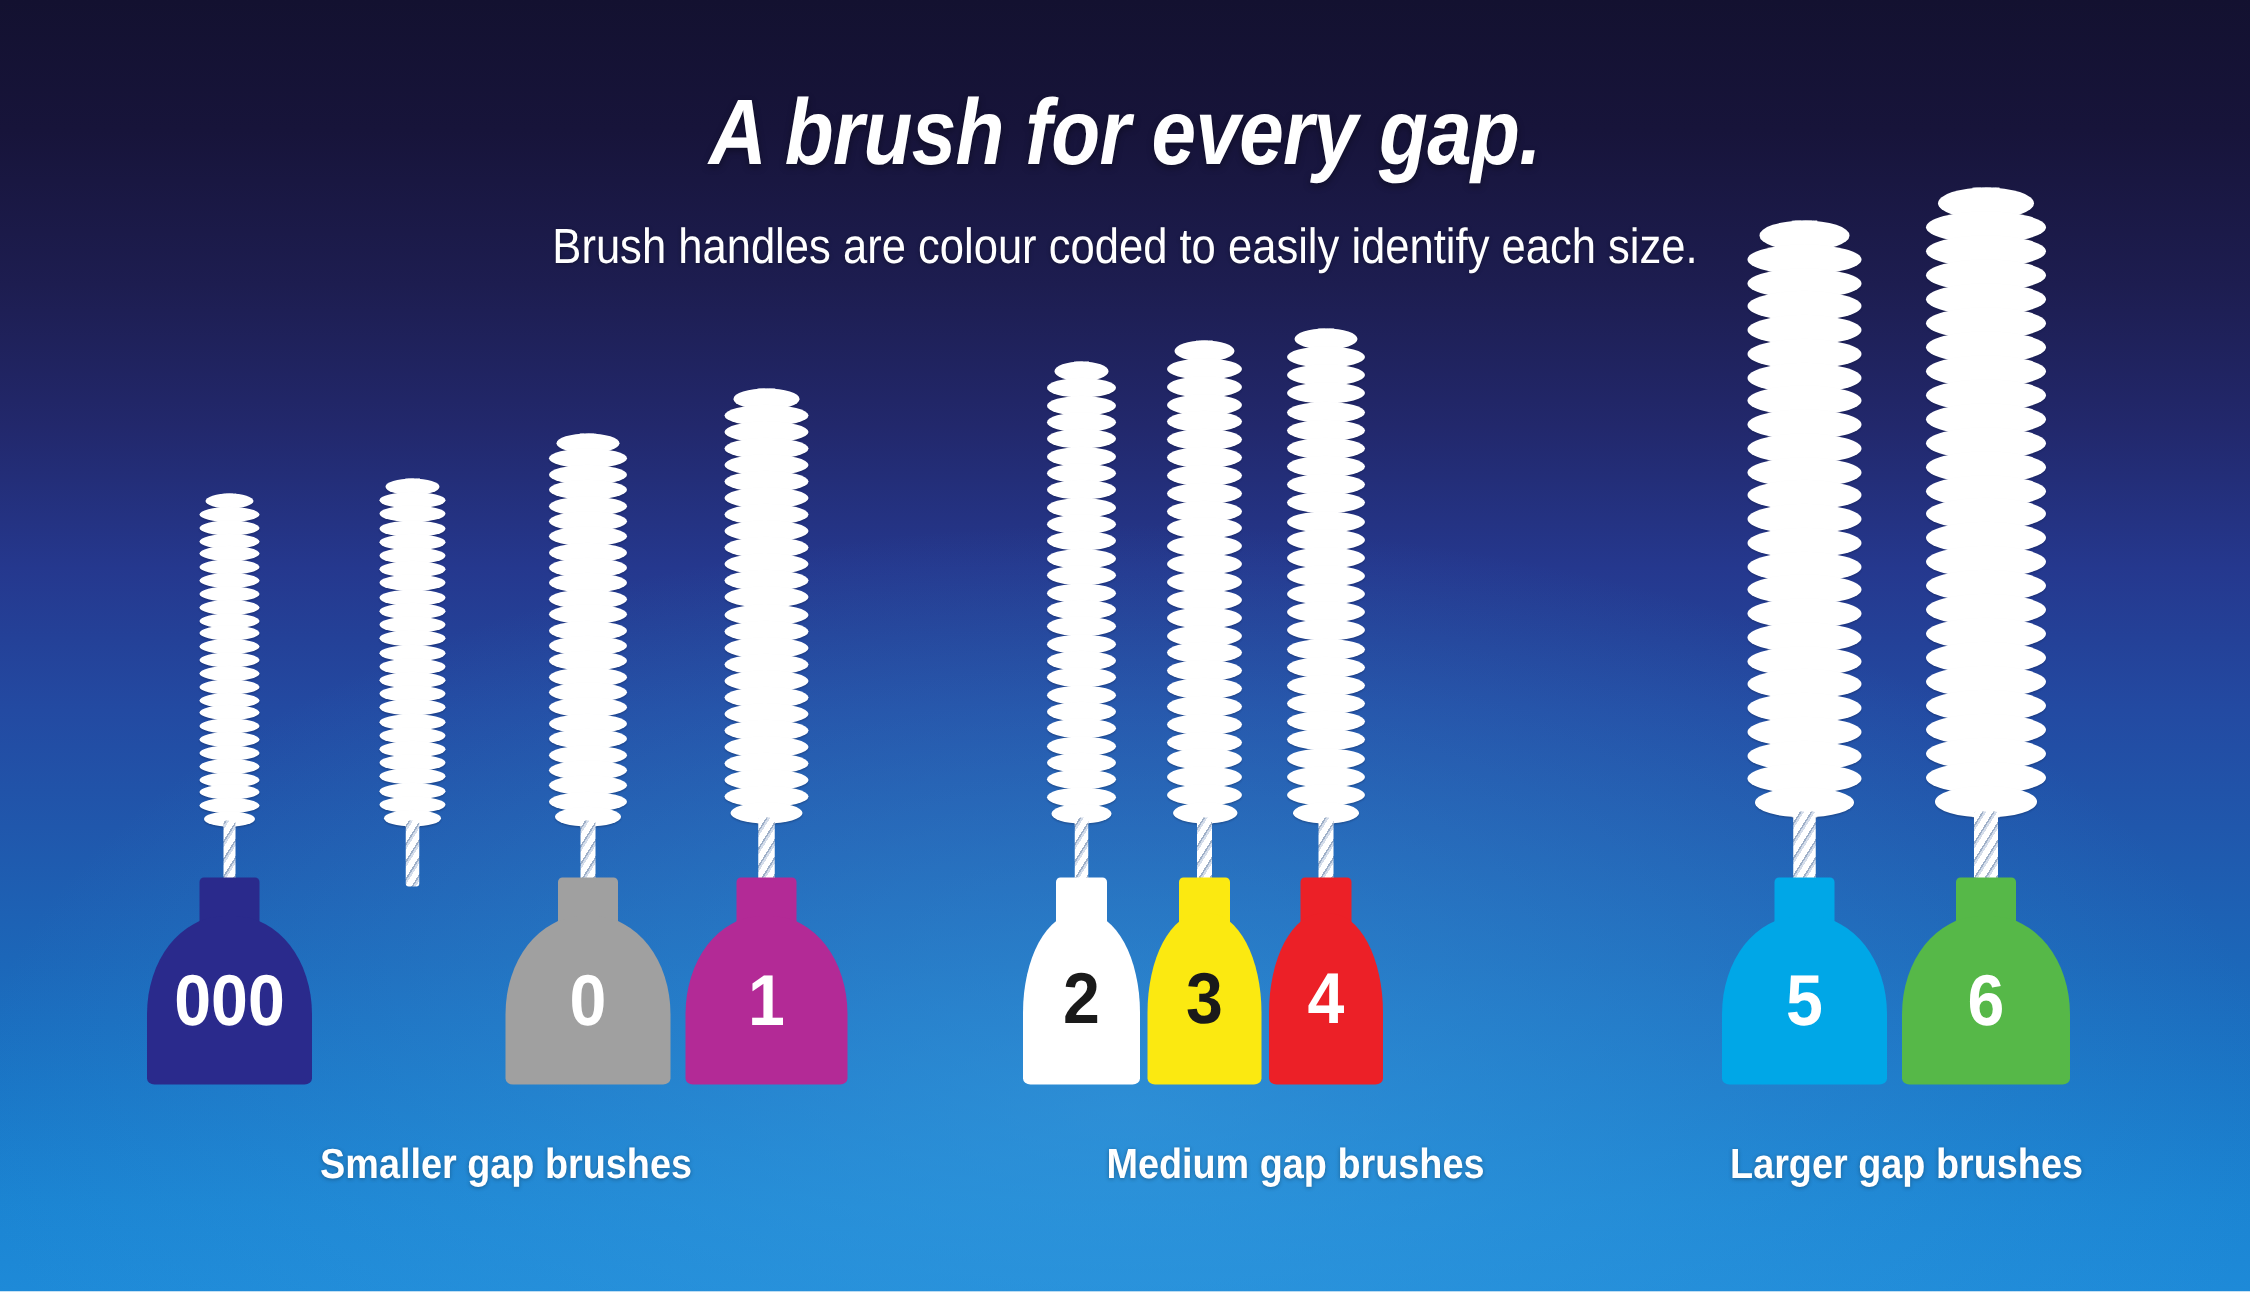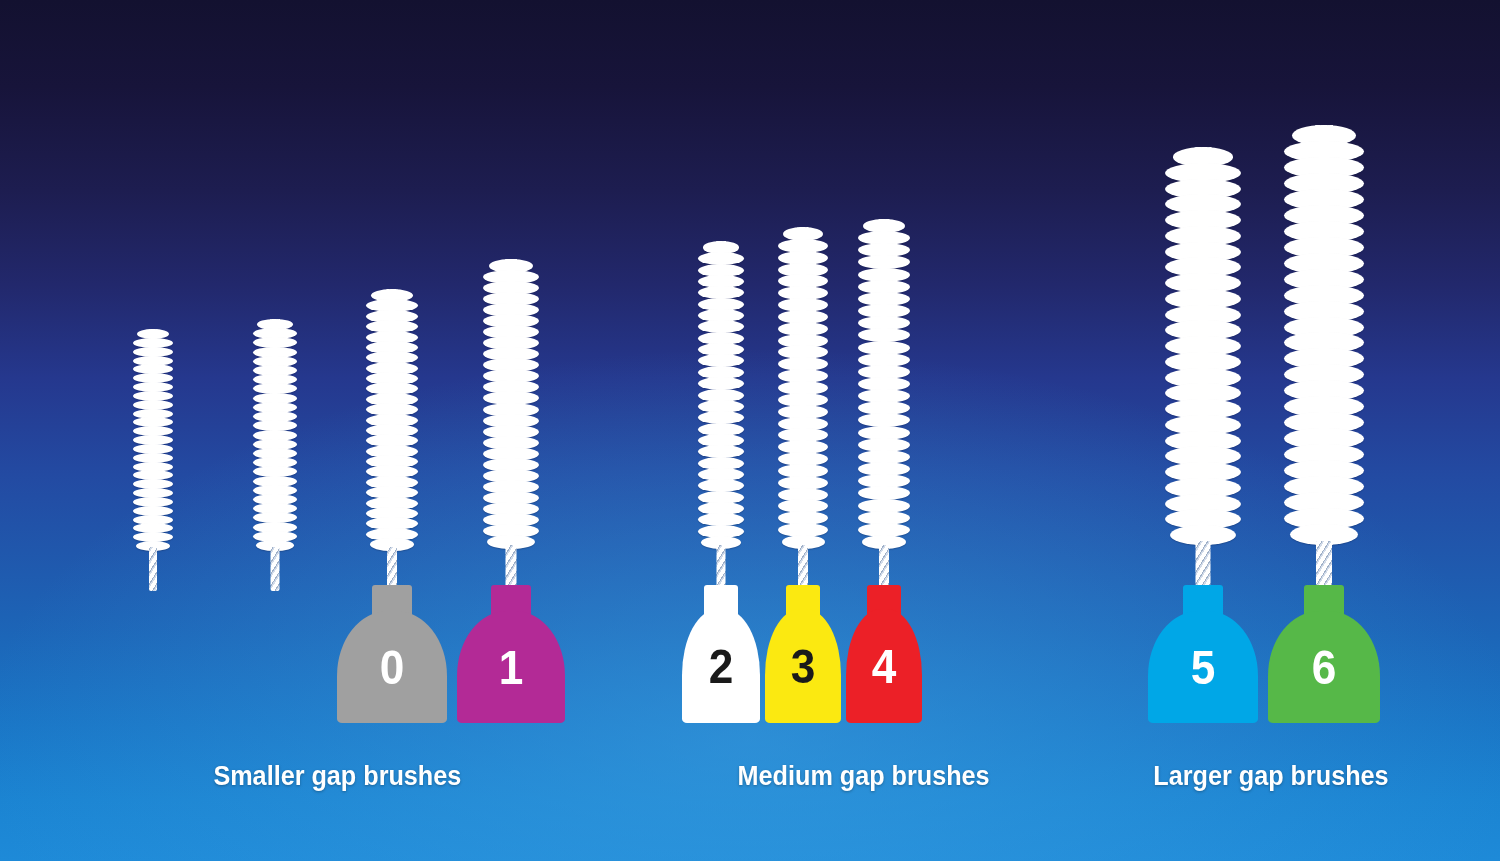--- a/index.html
+++ b/index.html
@@ -107,20 +107,24 @@
     transform:scaleX(0.90);transform-origin:50% 50%;
     text-shadow:0 1px 3px rgba(0,0,0,0.30);
     white-space:nowrap;
   }
 </style>
 </head>
 <body>
 
 <div id="poster">
 
+  <div class="header">
+    <h1 class="title">A brush for every gap.</h1>
+    <p class="subtitle">Brush handles are colour coded to easily identify each size.</p>
+  </div>
 
   <div class="stage" id="stage">
       <div class="brush" style="left: 98px; width: 110px; height: 394px; bottom: 138px;">
         <div class="head" style="width: 40px; height: 222px; top: 0px;">
           <div class="core" style="width: 9px;"></div>
           <div class="disc" style="width: 32px; height: 10px; top: 0px; margin-left: -16px;"></div>
           <div class="disc" style="width: 40px; height: 10px; top: 8.83333px; margin-left: -20px;"></div>
           <div class="disc" style="width: 40px; height: 10px; top: 17.6667px; margin-left: -20px;"></div>
           <div class="disc" style="width: 40px; height: 10px; top: 26.5px; margin-left: -20px;"></div>
           <div class="disc" style="width: 40px; height: 10px; top: 35.3333px; margin-left: -20px;"></div>
@@ -139,20 +143,25 @@
           <div class="disc" style="width: 40px; height: 10px; top: 150.167px; margin-left: -20px;"></div>
           <div class="disc" style="width: 40px; height: 10px; top: 159px; margin-left: -20px;"></div>
           <div class="disc" style="width: 40px; height: 10px; top: 167.833px; margin-left: -20px;"></div>
           <div class="disc" style="width: 40px; height: 10px; top: 176.667px; margin-left: -20px;"></div>
           <div class="disc" style="width: 40px; height: 10px; top: 185.5px; margin-left: -20px;"></div>
           <div class="disc" style="width: 40px; height: 10px; top: 194.333px; margin-left: -20px;"></div>
           <div class="disc" style="width: 40px; height: 10px; top: 203.167px; margin-left: -20px;"></div>
           <div class="disc" style="width: 34.4px; height: 10px; top: 212px; margin-left: -17.2px;"></div>
         </div>
         <div class="stem" style="width: 8px; height: 44px; top: 218px;"></div>
+        <div class="handle" style="width: 110px; height: 138px; bottom: 0px;">
+          <div class="neck" style="width: 40px; height: 36px; background: rgb(42, 42, 140);"></div>
+          <div class="body" style="height: 112px; background: rgb(42, 42, 140);"></div>
+          <div class="num" style="font-size: 48px; color: rgb(255, 255, 255); bottom: 31px;">000</div>
+        </div>
       </div>
       <div class="brush" style="left: 220px; width: 110px; height: 404px; bottom: 138px;">
         <div class="head" style="width: 44px; height: 232px; top: 0px;">
           <div class="core" style="width: 10px;"></div>
           <div class="disc" style="width: 35.2px; height: 11px; top: 0px; margin-left: -17.6px;"></div>
           <div class="disc" style="width: 44px; height: 11px; top: 9.20833px; margin-left: -22px;"></div>
           <div class="disc" style="width: 44px; height: 11px; top: 18.4167px; margin-left: -22px;"></div>
           <div class="disc" style="width: 44px; height: 11px; top: 27.625px; margin-left: -22px;"></div>
           <div class="disc" style="width: 44px; height: 11px; top: 36.8333px; margin-left: -22px;"></div>
           <div class="disc" style="width: 44px; height: 11px; top: 46.0417px; margin-left: -22px;"></div>

